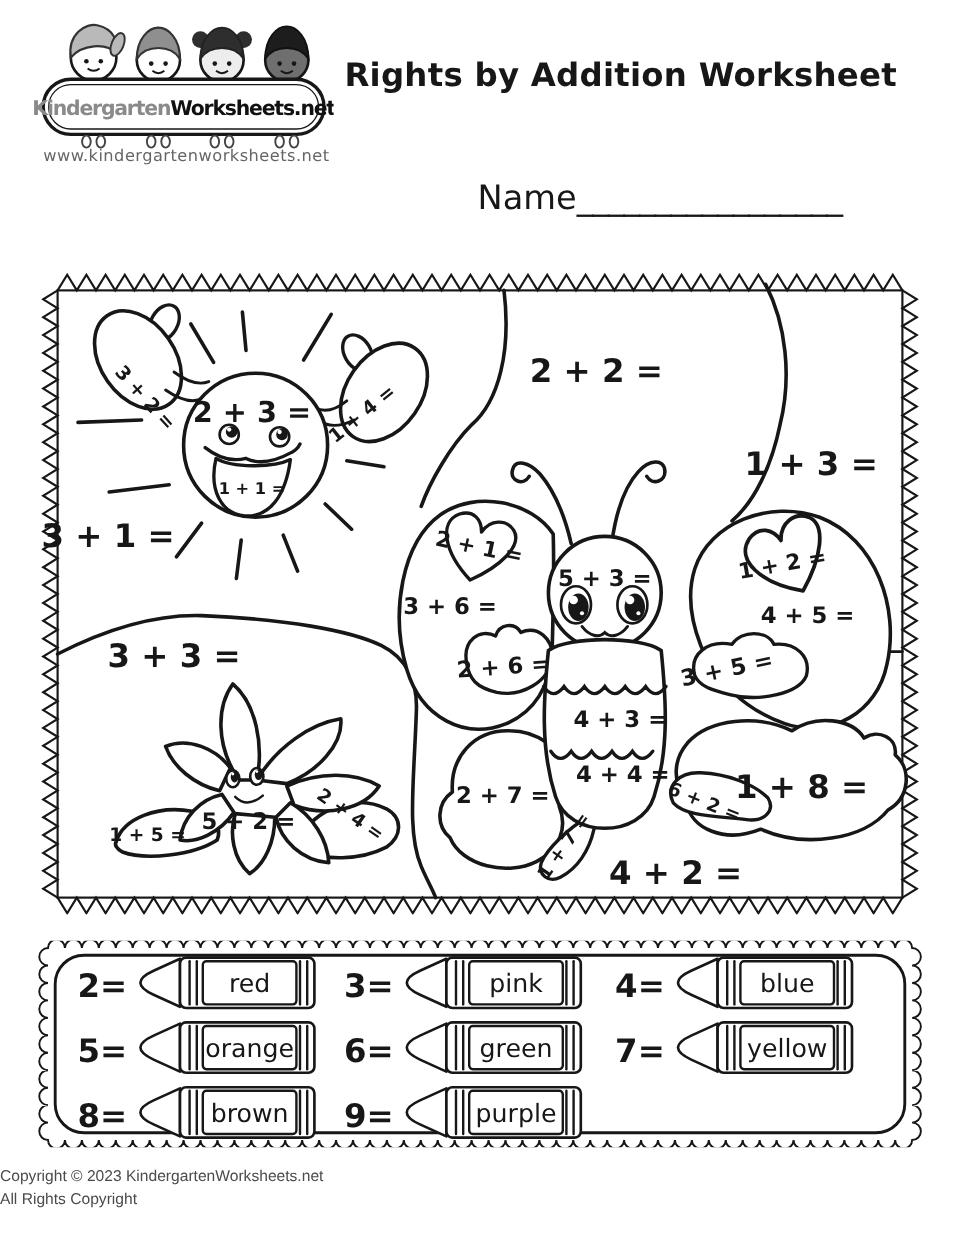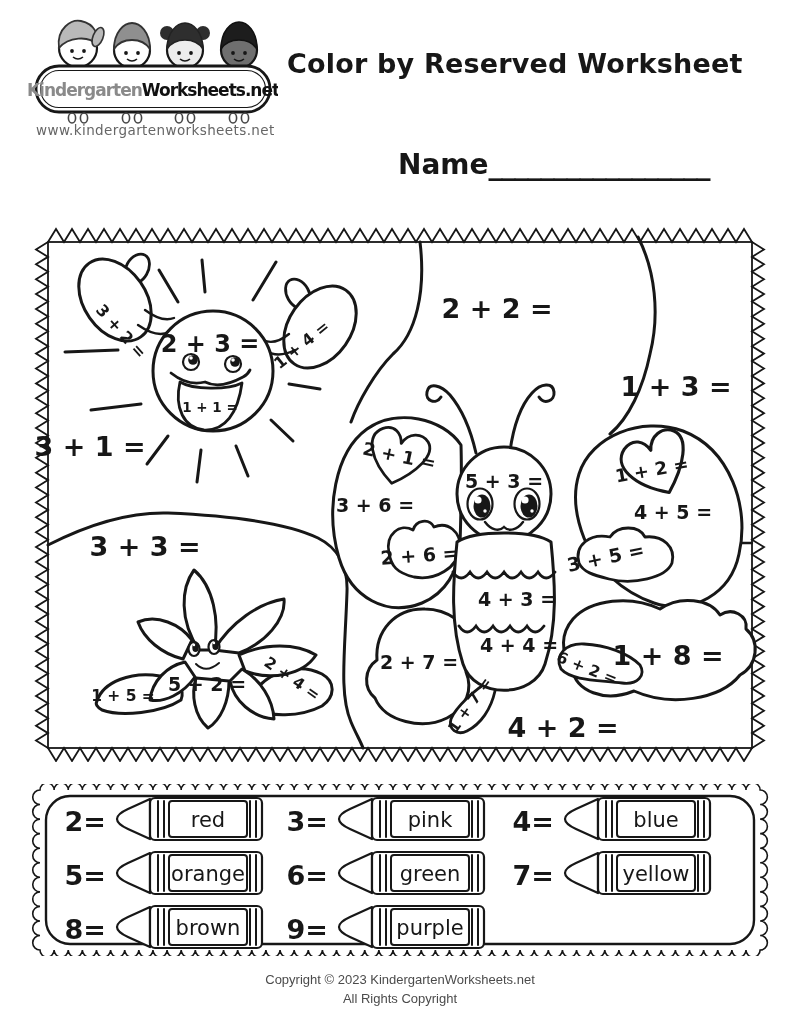--- a/index.html
+++ b/index.html
@@ -2,24 +2,24 @@
 <html><head>
 <meta charset="utf-8">
 <style>
   html,body{margin:0;padding:0;background:#fff;}
   .page{position:relative;width:800px;height:1035px;background:#fff;overflow:hidden;
         font-family:"DejaVu Sans",sans-serif;color:#171717;}
   .abs{position:absolute;}
   
   .site-url{left:36px;top:122px;font-size:13.5px;color:#666;letter-spacing:.4px;}
   .title{left:287px;top:48px;font-size:27px;font-weight:600;letter-spacing:.2px;}
-  .name-row{left:398px;top:148px;font-size:28px;font-weight:700;white-space:nowrap;}
+  .name-row{left:398px;top:148px;font-size:28px;font-weight:400;white-space:nowrap;}
   .name-line{letter-spacing:-1px;}
   
-  .footer{left:0;top:971px;width:800px;text-align:center;font-family:"Liberation Sans",sans-serif;
+  .footer{left:0;top:971px;width:800px;font-family:"Liberation Sans",sans-serif;
           font-size:13px;color:#4b4b4b;line-height:1.45;}
   
   svg text{font-family:"DejaVu Sans",sans-serif;font-weight:700;fill:#171717;}
   .fz27{font-size:27px}.fz24{font-size:24px}.fz19{font-size:19px}.fz18{font-size:18px}
   .fz16{font-size:16px}.fz15{font-size:15.5px}.fz13{font-size:13.5px}
   .fzlab{font-size:21px;font-weight:500}
   .w3{fill:#fff;stroke:#171717;stroke-width:3;stroke-linejoin:round;stroke-linecap:round}
   .w28{fill:#fff;stroke:#171717;stroke-width:2.8;stroke-linejoin:round;stroke-linecap:round}
   .w22{fill:#fff;stroke:#171717;stroke-width:2.2;stroke-linejoin:round}
   .n3{fill:none;stroke:#171717;stroke-width:3;stroke-linecap:round}
@@ -84,21 +84,21 @@
       <ellipse cx="98" cy="110" rx="3.6" ry="5"></ellipse>
         <ellipse cx="110" cy="110" rx="3.6" ry="5"></ellipse>
       <ellipse cx="151" cy="110" rx="3.6" ry="5"></ellipse>
         <ellipse cx="163" cy="110" rx="3.6" ry="5"></ellipse>
       <ellipse cx="205" cy="110" rx="3.6" ry="5"></ellipse>
         <ellipse cx="217" cy="110" rx="3.6" ry="5"></ellipse>
     </g>
   </svg>
   <div class="abs site-url">www.kindergartenworksheets.net</div>
 
-  <div class="abs title">Color by Reserved Worksheet</div>
+  <div class="abs title">Rights by Addition Worksheet</div>
 
   <div class="abs name-row"><span>Name</span><span class="name-line">_________________</span></div>
 
   <svg class="abs" style="left:33px;top:222px" width="734" height="540" viewBox="0 0 734 540">
 
     <g>
       <rect x="15" y="20" width="704" height="506" class="n18"></rect>
       <path id="zz-top" class="n18" d="M 15 20 L 23.00 7 L 31.00 20 L 39.00 7 L 47.00 20 L 55.00 7 L 63.00 20 L 71.00 7 L 79.00 20 L 87.00 7 L 95.00 20 L 103.00 7 L 111.00 20 L 119.00 7 L 127.00 20 L 135.00 7 L 143.00 20 L 151.00 7 L 159.00 20 L 167.00 7 L 175.00 20 L 183.00 7 L 191.00 20 L 199.00 7 L 207.00 20 L 215.00 7 L 223.00 20 L 231.00 7 L 239.00 20 L 247.00 7 L 255.00 20 L 263.00 7 L 271.00 20 L 279.00 7 L 287.00 20 L 295.00 7 L 303.00 20 L 311.00 7 L 319.00 20 L 327.00 7 L 335.00 20 L 343.00 7 L 351.00 20 L 359.00 7 L 367.00 20 L 375.00 7 L 383.00 20 L 391.00 7 L 399.00 20 L 407.00 7 L 415.00 20 L 423.00 7 L 431.00 20 L 439.00 7 L 447.00 20 L 455.00 7 L 463.00 20 L 471.00 7 L 479.00 20 L 487.00 7 L 495.00 20 L 503.00 7 L 511.00 20 L 519.00 7 L 527.00 20 L 535.00 7 L 543.00 20 L 551.00 7 L 559.00 20 L 567.00 7 L 575.00 20 L 583.00 7 L 591.00 20 L 599.00 7 L 607.00 20 L 615.00 7 L 623.00 20 L 631.00 7 L 639.00 20 L 647.00 7 L 655.00 20 L 663.00 7 L 671.00 20 L 679.00 7 L 687.00 20 L 695.00 7 L 703.00 20 L 711.00 7 L 719.00 20"></path>
       <path id="zz-bottom" class="n18" d="M 15 526 L 23.00 539 L 31.00 526 L 39.00 539 L 47.00 526 L 55.00 539 L 63.00 526 L 71.00 539 L 79.00 526 L 87.00 539 L 95.00 526 L 103.00 539 L 111.00 526 L 119.00 539 L 127.00 526 L 135.00 539 L 143.00 526 L 151.00 539 L 159.00 526 L 167.00 539 L 175.00 526 L 183.00 539 L 191.00 526 L 199.00 539 L 207.00 526 L 215.00 539 L 223.00 526 L 231.00 539 L 239.00 526 L 247.00 539 L 255.00 526 L 263.00 539 L 271.00 526 L 279.00 539 L 287.00 526 L 295.00 539 L 303.00 526 L 311.00 539 L 319.00 526 L 327.00 539 L 335.00 526 L 343.00 539 L 351.00 526 L 359.00 539 L 367.00 526 L 375.00 539 L 383.00 526 L 391.00 539 L 399.00 526 L 407.00 539 L 415.00 526 L 423.00 539 L 431.00 526 L 439.00 539 L 447.00 526 L 455.00 539 L 463.00 526 L 471.00 539 L 479.00 526 L 487.00 539 L 495.00 526 L 503.00 539 L 511.00 526 L 519.00 539 L 527.00 526 L 535.00 539 L 543.00 526 L 551.00 539 L 559.00 526 L 567.00 539 L 575.00 526 L 583.00 539 L 591.00 526 L 599.00 539 L 607.00 526 L 615.00 539 L 623.00 526 L 631.00 539 L 639.00 526 L 647.00 539 L 655.00 526 L 663.00 539 L 671.00 526 L 679.00 539 L 687.00 526 L 695.00 539 L 703.00 526 L 711.00 539 L 719.00 526"></path>
       <path id="zz-left" class="n18" d="M 15 20 L 3 27.44 L 15 34.88 L 3 42.32 L 15 49.76 L 3 57.21 L 15 64.65 L 3 72.09 L 15 79.53 L 3 86.97 L 15 94.41 L 3 101.85 L 15 109.29 L 3 116.74 L 15 124.18 L 3 131.62 L 15 139.06 L 3 146.50 L 15 153.94 L 3 161.38 L 15 168.82 L 3 176.26 L 15 183.71 L 3 191.15 L 15 198.59 L 3 206.03 L 15 213.47 L 3 220.91 L 15 228.35 L 3 235.79 L 15 243.24 L 3 250.68 L 15 258.12 L 3 265.56 L 15 273.00 L 3 280.44 L 15 287.88 L 3 295.32 L 15 302.76 L 3 310.21 L 15 317.65 L 3 325.09 L 15 332.53 L 3 339.97 L 15 347.41 L 3 354.85 L 15 362.29 L 3 369.74 L 15 377.18 L 3 384.62 L 15 392.06 L 3 399.50 L 15 406.94 L 3 414.38 L 15 421.82 L 3 429.26 L 15 436.71 L 3 444.15 L 15 451.59 L 3 459.03 L 15 466.47 L 3 473.91 L 15 481.35 L 3 488.79 L 15 496.24 L 3 503.68 L 15 511.12 L 3 518.56 L 15 526.00"></path>

